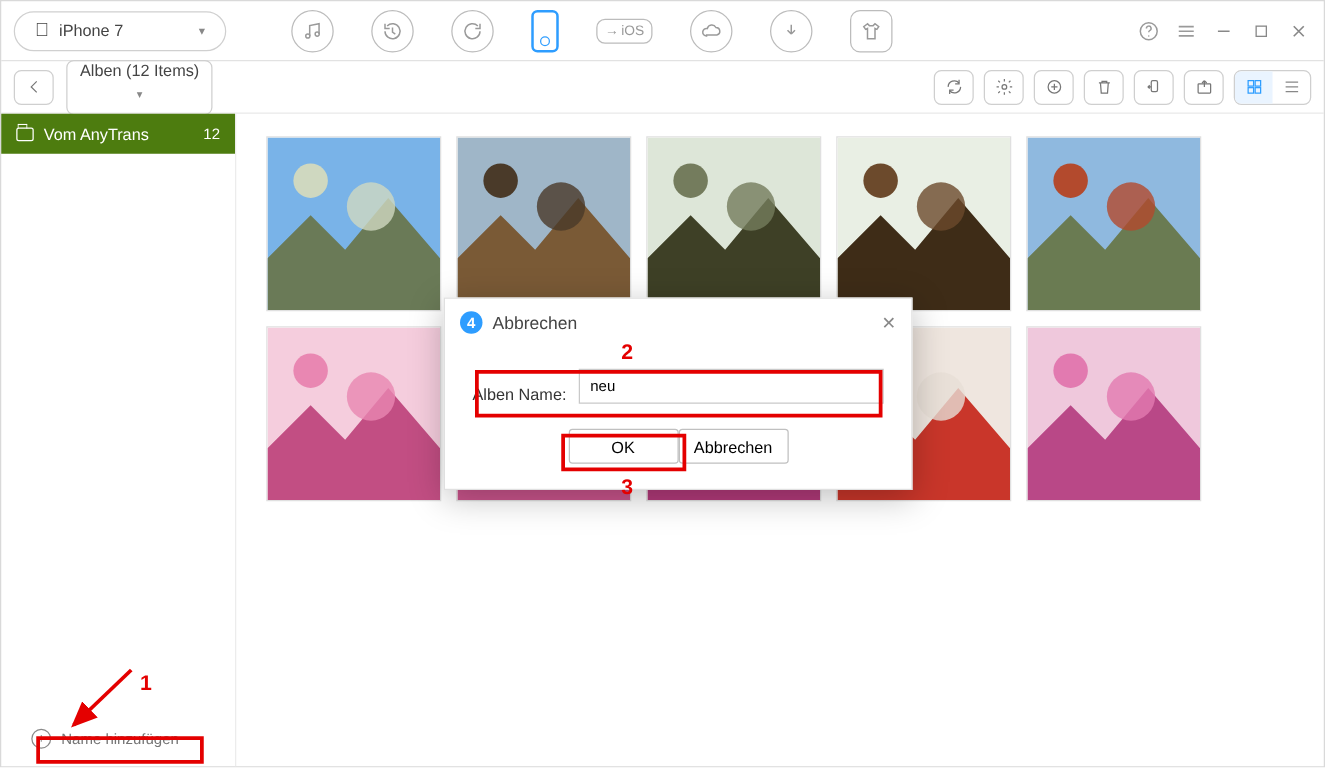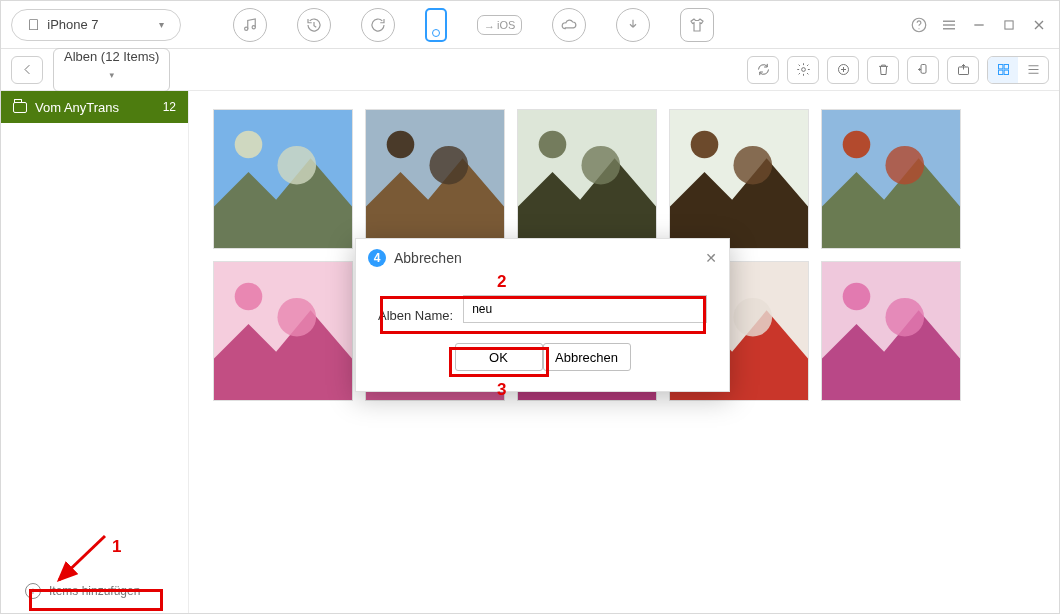--- a/index.html
+++ b/index.html
@@ -217,21 +217,21 @@
 
     <div class="sidebar">
       <div class="side-item">
         <span class="side-folder"></span>
         <span>Vom AnyTrans</span>
         <span class="side-count">12</span>
       </div>
 
       <div class="add-album">
         <span class="plus-c">+</span>
-        <span>Items hinzufügen</span>
+        <span>Name hinzufügen</span>
       </div>
     </div>
 
     <div class="content">
       <div class="grid" id="thumb-grid">
           <div class="thumb">
             <svg viewBox="0 0 100 100" preserveAspectRatio="xMidYMid slice">
               <rect width="100" height="100" fill="#79b3e8"></rect>
               <path d="M0 70 L25 45 L45 65 L70 35 L100 70 V100 H0 Z" fill="#6a7a57"></path>
               <circle cx="25" cy="25" r="10" fill="#cfd8c0"></circle>

